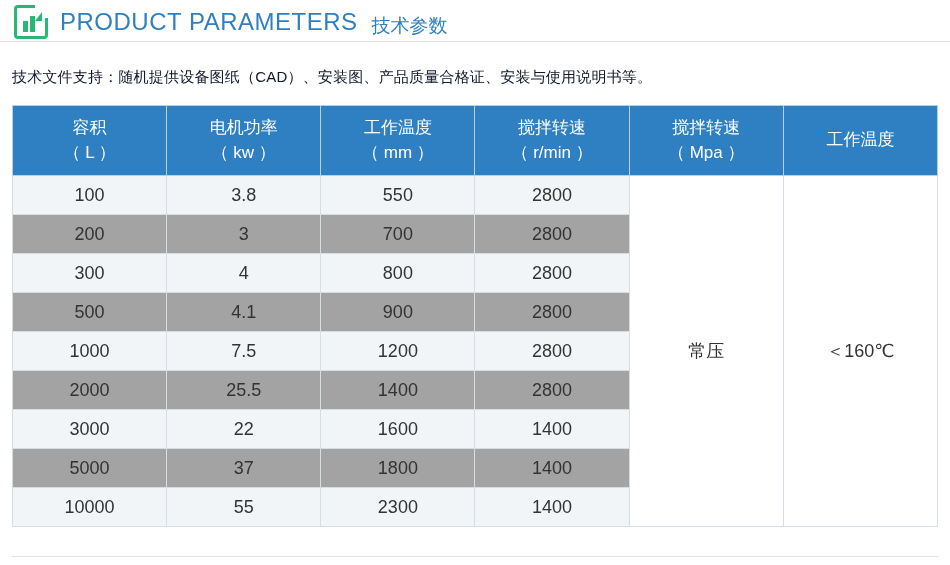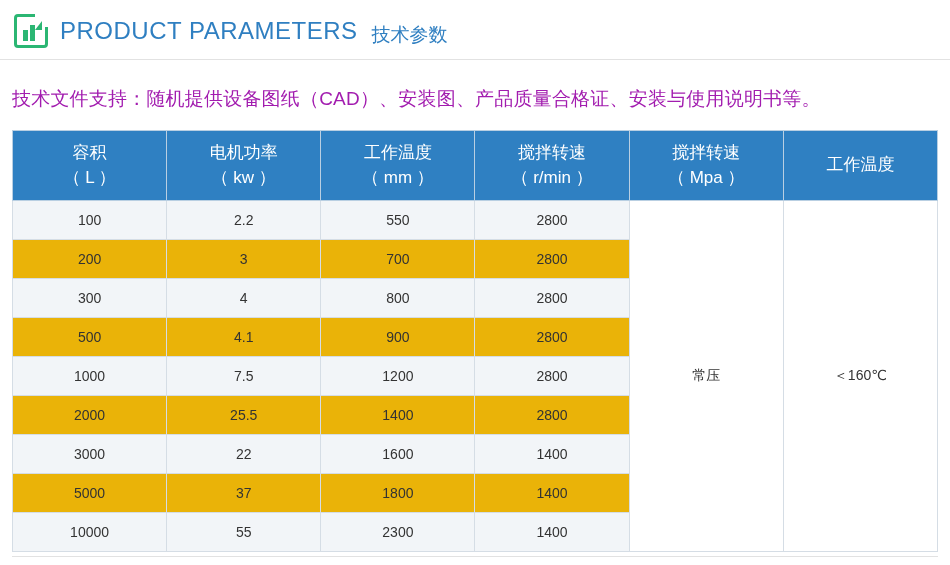--- a/index.html
+++ b/index.html
@@ -20,21 +20,21 @@
     height: 565px;
     box-sizing: border-box;
   }
 
   
   .header {
     display: flex;
     align-items: center;
     padding: 14px 0 12px 14px;
     border-bottom: 1px solid #e2e2e2;
-    height: 60px;
+    height: 42px;
     box-sizing: border-box;
   }
   .logo-mark {
     width: 34px;
     height: 34px;
     position: relative;
     flex: 0 0 auto;
     margin-right: 12px;
   }
   .logo-mark .sq {
@@ -90,22 +90,22 @@
   .title-cn {
     font-size: 19px;
     color: #2f7fc1;
     margin-left: 14px;
     white-space: nowrap;
     margin-top: 8px;
   }
 
   
   .intro {
-    font-size: 19px;
-    color: #a21caf;
+    font-size: 15px;
+    color: #0f172a;
     padding: 26px 0 18px 12px;
     letter-spacing: 0.2px;
   }
 
   
   .table-wrap {
     padding: 0 12px 8px 12px;
   }
   table.params {
     border-collapse: collapse;
@@ -120,33 +120,33 @@
     line-height: 1.45;
     padding: 10px 2px;
     border: 1px solid #b9cfe2;
     text-align: center;
     vertical-align: middle;
   }
   table.params th .l2 {
     display: block;
   }
   table.params td {
-    font-size: 14px;
+    font-size: 18px;
     color: #333;
     text-align: center;
     vertical-align: middle;
     border: 1px solid #d5dde5;
     height: 38px;
     padding: 0;
   }
   table.params tr.odd td {
     background: #f2f5f8;
   }
   table.params tr.even td {
-    background: #eab308;
+    background: #a3a3a3;
   }
   td.merged {
     background: #ffffff !important;
     font-size: 16px;
   }
   .tail-line {
     position: absolute;
     left: 12px;
     bottom: 8px;
     width: 926px;
@@ -199,21 +199,21 @@
           </th>
           <th>
             <span>工作温度</span>
             <span class="l2"></span>
           </th>
         </tr>
       </thead>
       <tbody>
         <tr class="odd">
           <td>100</td>
-          <td>2.2</td>
+          <td>3.8</td>
           <td>550</td>
           <td>2800</td>
           <td class="merged" rowspan="9">常压</td>
           <td class="merged" rowspan="9">＜160℃</td>
         </tr>
         <tr class="even">
           <td>200</td>
           <td>3</td>
           <td>700</td>
           <td>2800</td>

